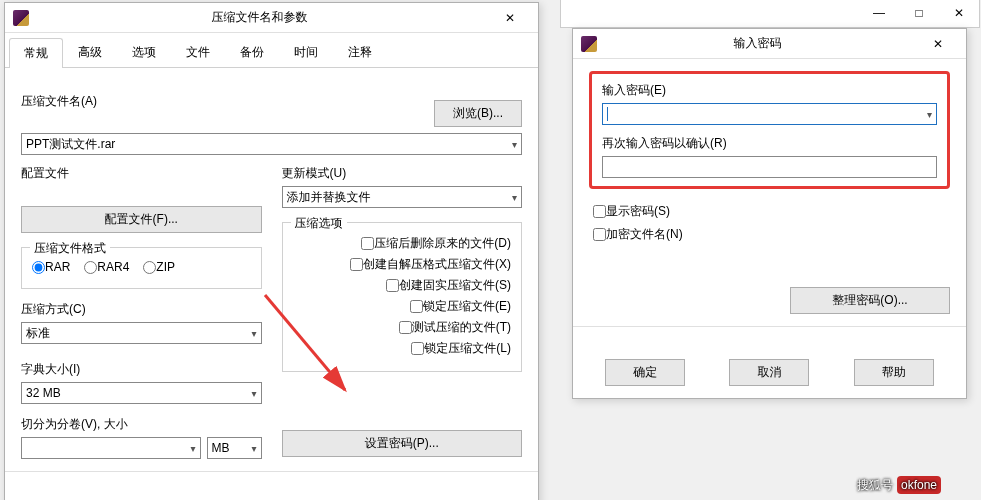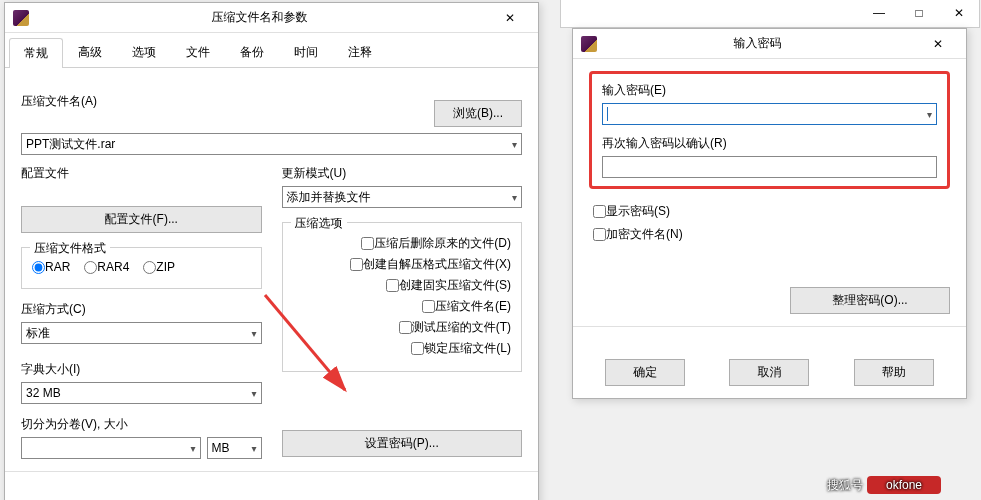--- a/index.html
+++ b/index.html
@@ -42,21 +42,21 @@
 
 .arrow-annot { position: absolute; pointer-events: none; }
 
 
 .rar-icon { display: inline-block; width: 16px; height: 16px; background: linear-gradient(135deg,#6b2d6b 0%,#4a0f4a 60%,#c79a3a 60%,#c79a3a 100%); border-radius: 2px; }
 
 
 .bgwin { position: absolute; background: #fff; border: 1px solid #ccc; }
 .bgwin .winbtns { display:flex; justify-content:flex-end; }
 .watermark { position:absolute; bottom:6px; right:40px; color:#fff; font-size:18px; text-shadow:0 0 3px #000,0 0 3px #000; }
-.watermark .red { background:#c62828; padding:2px 19px; border-radius:4px; margin-left:4px; }
+.watermark .red { background:#c62828; padding:2px 4px; border-radius:4px; margin-left:4px; }
 </style>
 </head>
 <body>
 
 <div class="bgwin" style="left:560px; top:-2px; width:420px; height:30px;">
   <div class="winbtns">
     <div class="winbtn">
         <span>—</span>
       </div>
     <div class="winbtn">
@@ -167,21 +167,21 @@
           <label class="check">
               <input type="checkbox" style="">
               <span>创建自解压格式压缩文件(X)</span>
             </label>
           <label class="check">
               <input type="checkbox" style="">
               <span>创建固实压缩文件(S)</span>
             </label>
           <label class="check">
               <input type="checkbox" style="">
-              <span>压缩文件名(E)</span>
+              <span>锁定压缩文件(E)</span>
             </label>
           <label class="check">
               <input type="checkbox" style="">
               <span>测试压缩的文件(T)</span>
             </label>
           <label class="check">
               <input type="checkbox" style="">
               <span>锁定压缩文件(L)</span>
             </label>
         </div>

